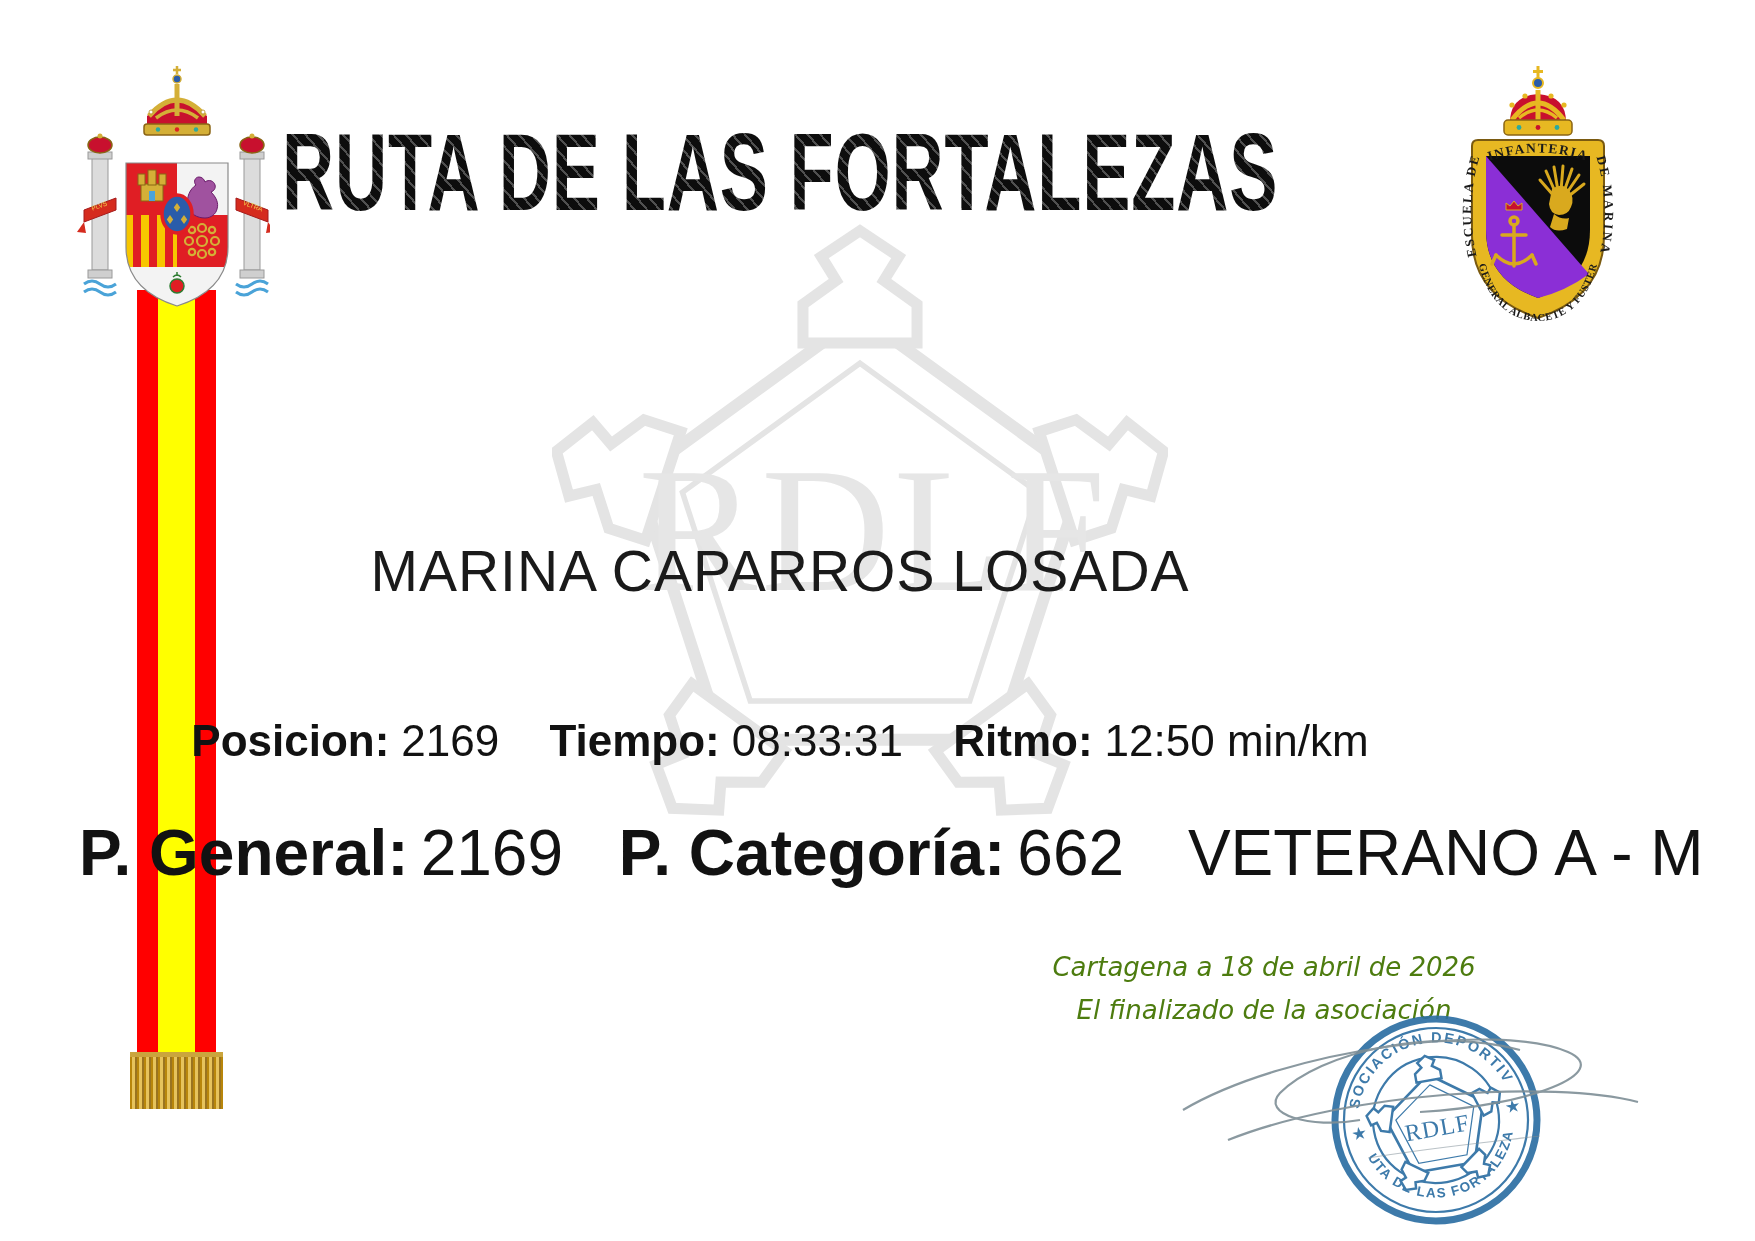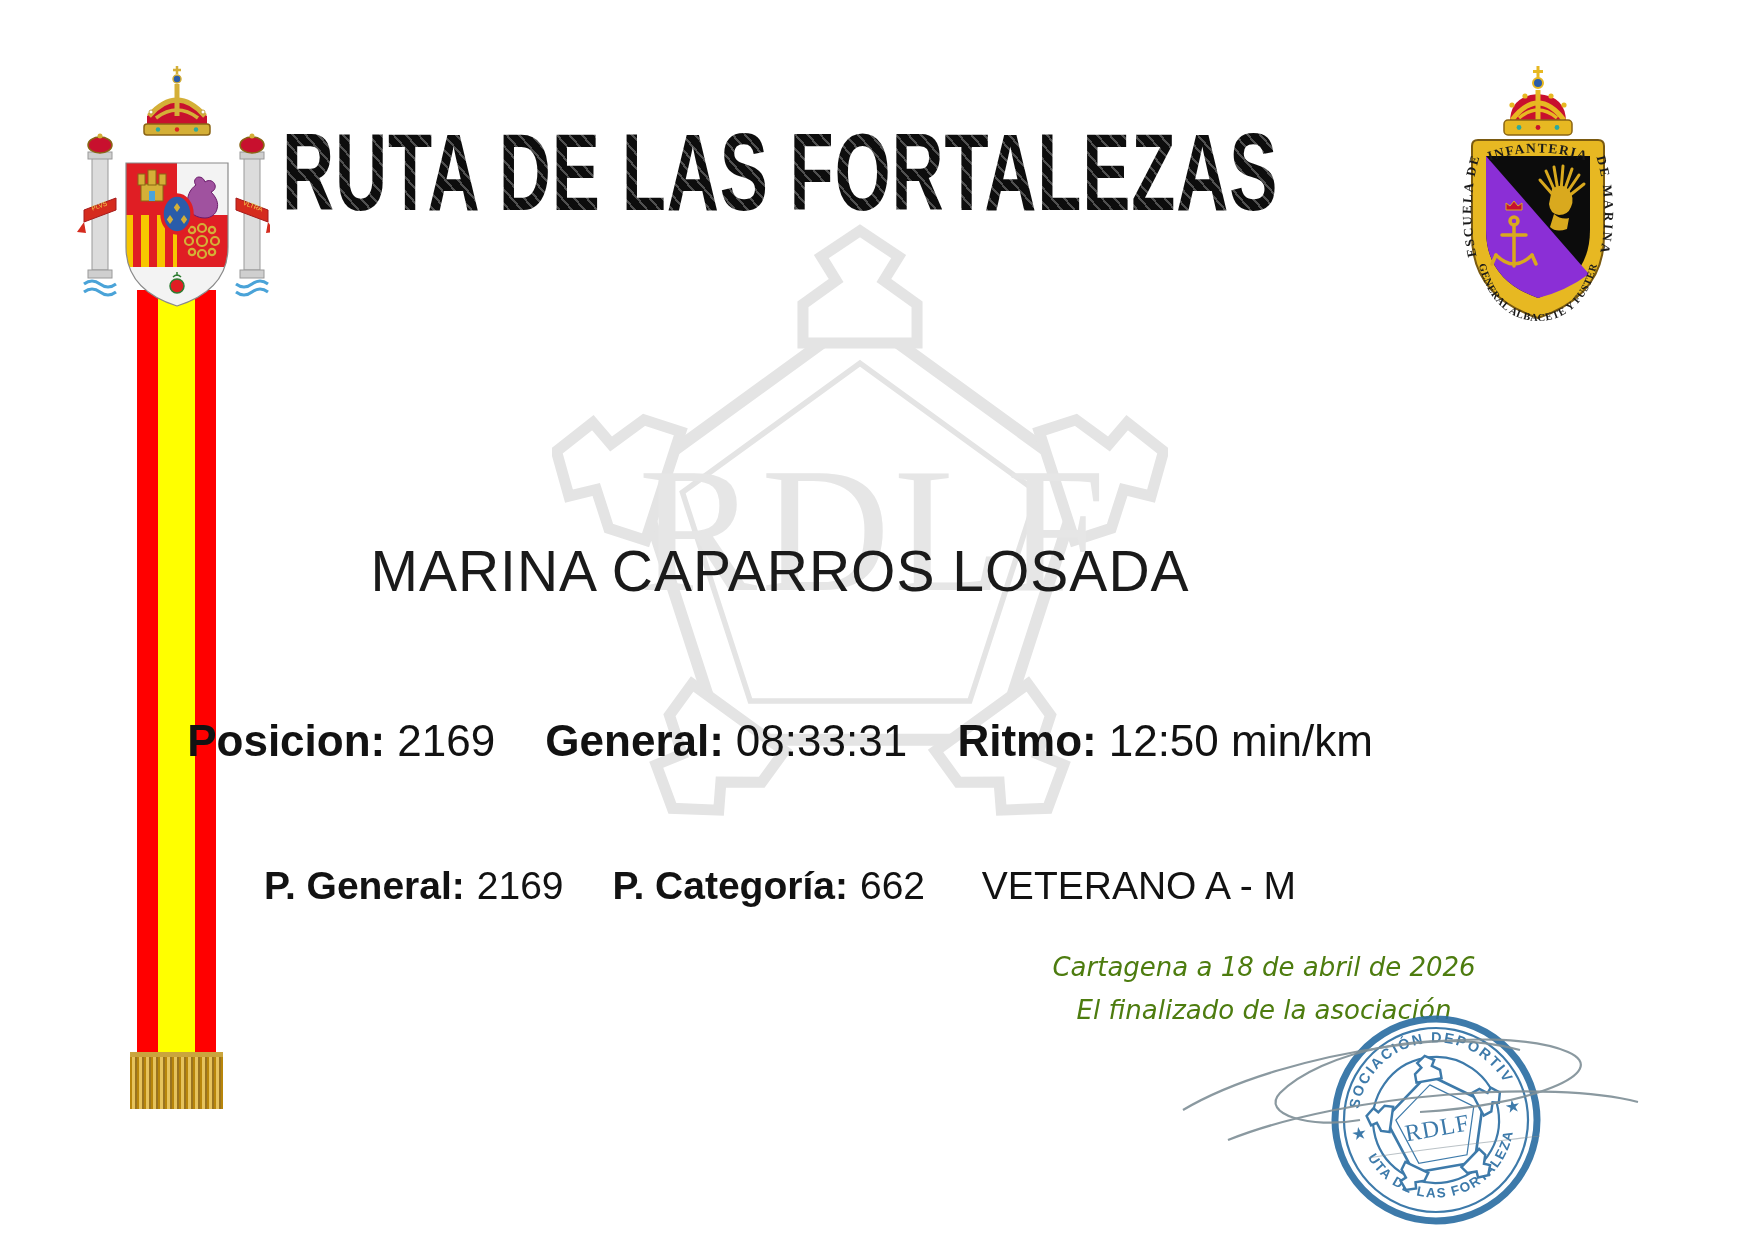--- a/index.html
+++ b/index.html
@@ -38,21 +38,21 @@
   .escudo{left:1462px;top:58px;width:152px;height:268px;z-index:4;}
 
   
   .bodytext{left:262px;top:312px;width:1230px;z-index:4;
     font-family:"DejaVu Sans",sans-serif;font-style:italic;
     font-size:37px;line-height:58px;color:#151515;}
   .recipient{left:70px;top:538px;width:1420px;z-index:4;text-align:center;
     font-size:57px;letter-spacing:1px;color:#1a1a1a;}
   .stats{left:60px;width:1440px;z-index:4;text-align:center;white-space:nowrap;color:#121212;}
   .stats-1{top:700px;font-size:44px;}
-  .stats-2{top:848px;font-size:39px;}
+  .stats-2{top:800px;font-size:64px;}
   .stats .pair{display:inline-block;margin:16px 19px;}
   .stats .lbl{font-weight:700;}
   .stats .val{font-weight:400;margin-left:12px;}
   .stats .cat{font-weight:400;margin-left:8px;}
 
   
   .dateblock{left:1052px;top:946px;width:424px;z-index:4;text-align:center;
     font-family:"DejaVu Sans",sans-serif;font-style:italic;
     font-size:26px;line-height:43px;color:#4d7c0f;}
 
@@ -243,21 +243,21 @@
   </svg>
 
 
   <div class="abs recipient">MARINA CAPARROS LOSADA</div>
 
   <div class="abs stats stats-1">
     <span class="pair">
       <span class="lbl">Posicion:</span><span class="val">2169</span>
     </span>
     <span class="pair">
-      <span class="lbl">General:</span><span class="val">08:33:31</span>
+      <span class="lbl">Tiempo:</span><span class="val">08:33:31</span>
     </span>
     <span class="pair">
       <span class="lbl">Ritmo:</span><span class="val">12:50 min/km</span>
     </span>
   </div>
 
   <div class="abs stats stats-2">
     <span class="pair">
       <span class="lbl">P. General:</span><span class="val">2169</span>
     </span>

